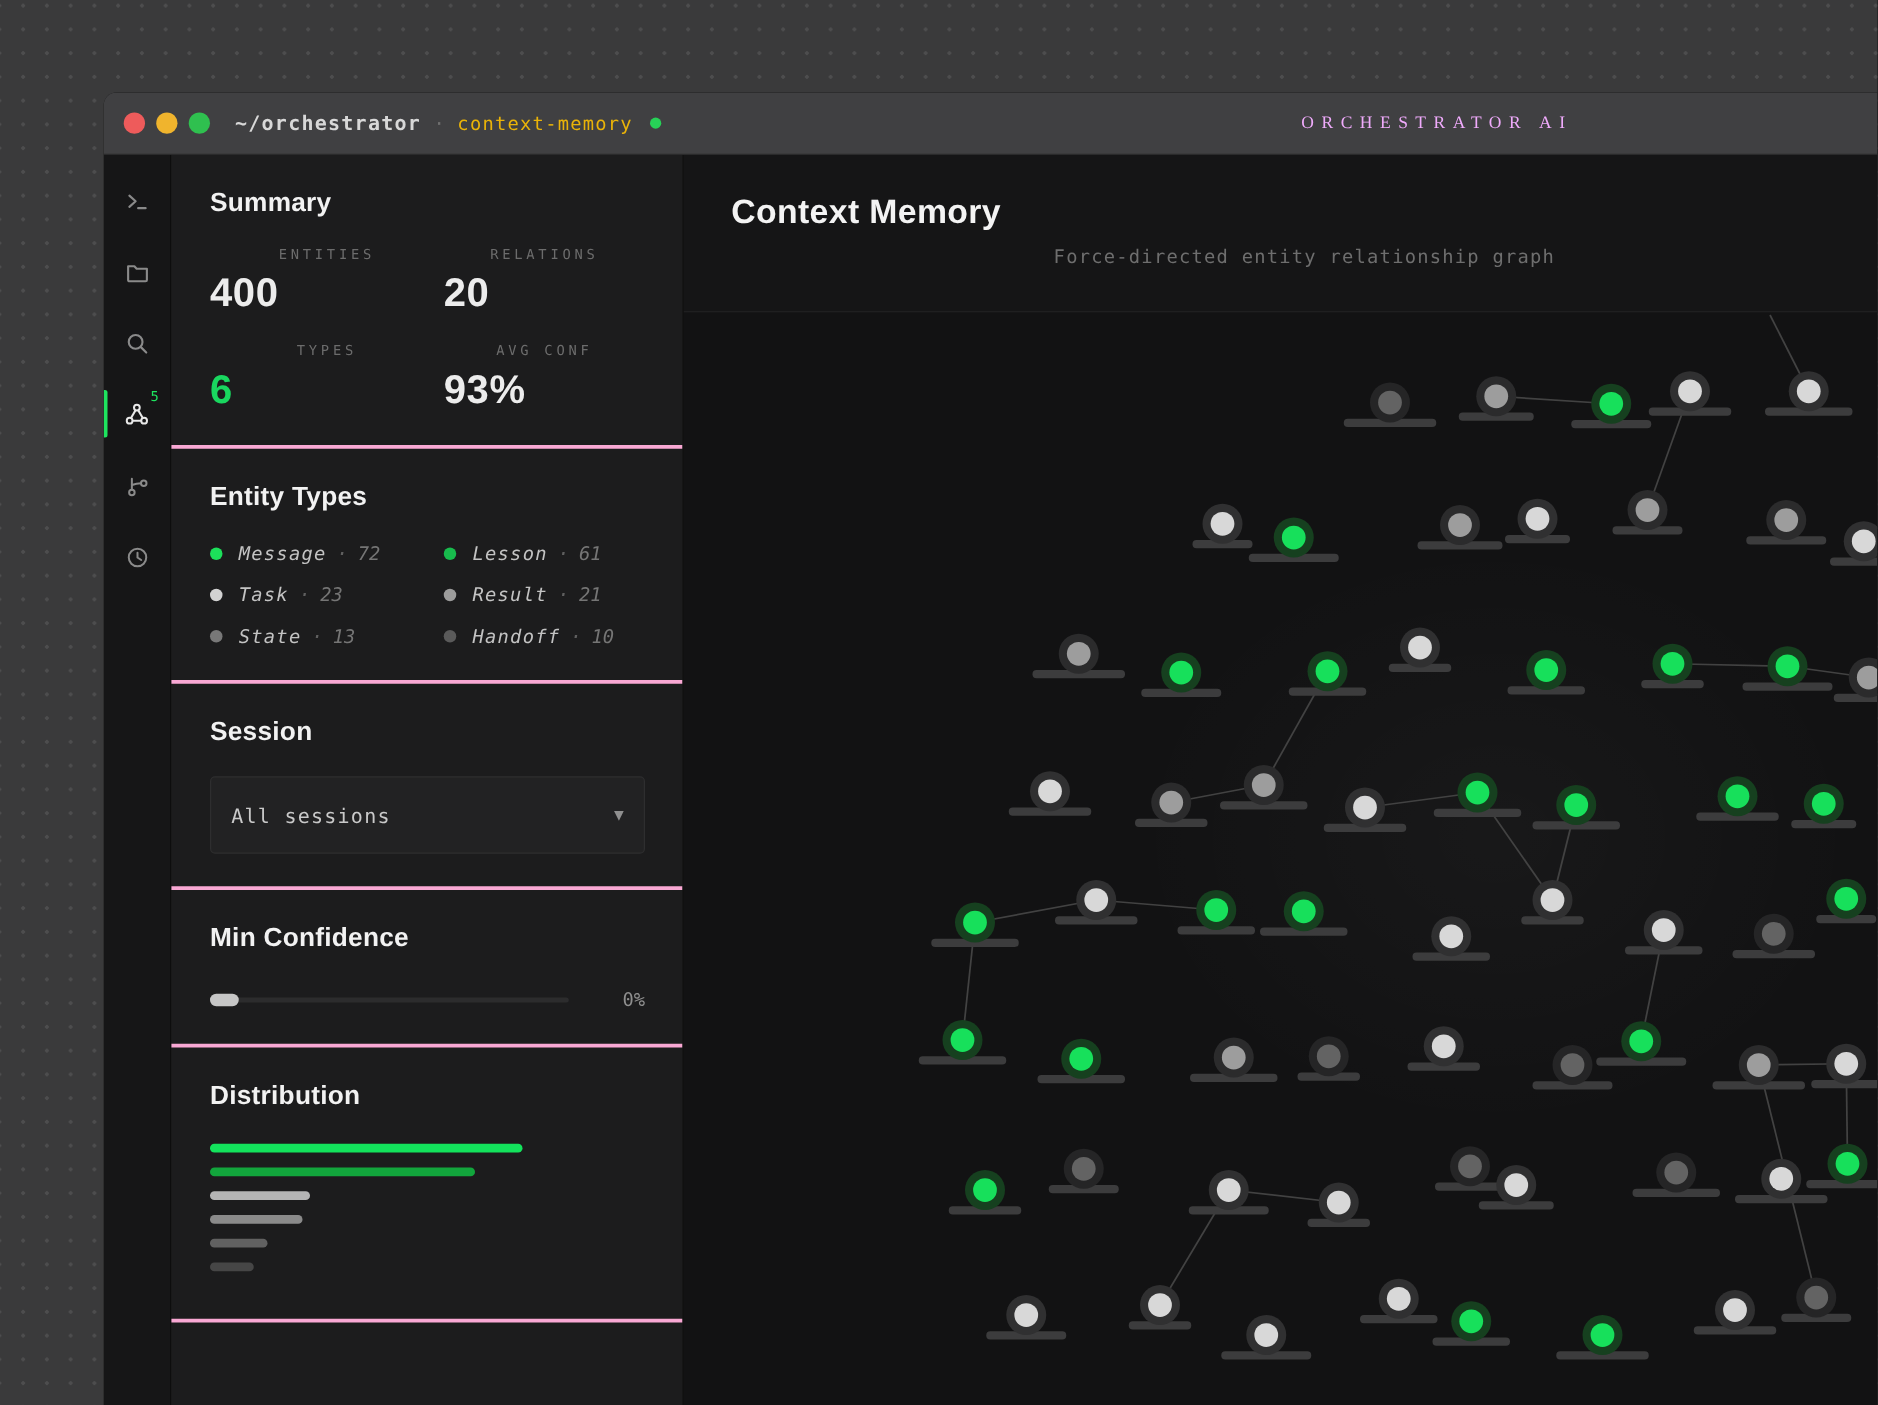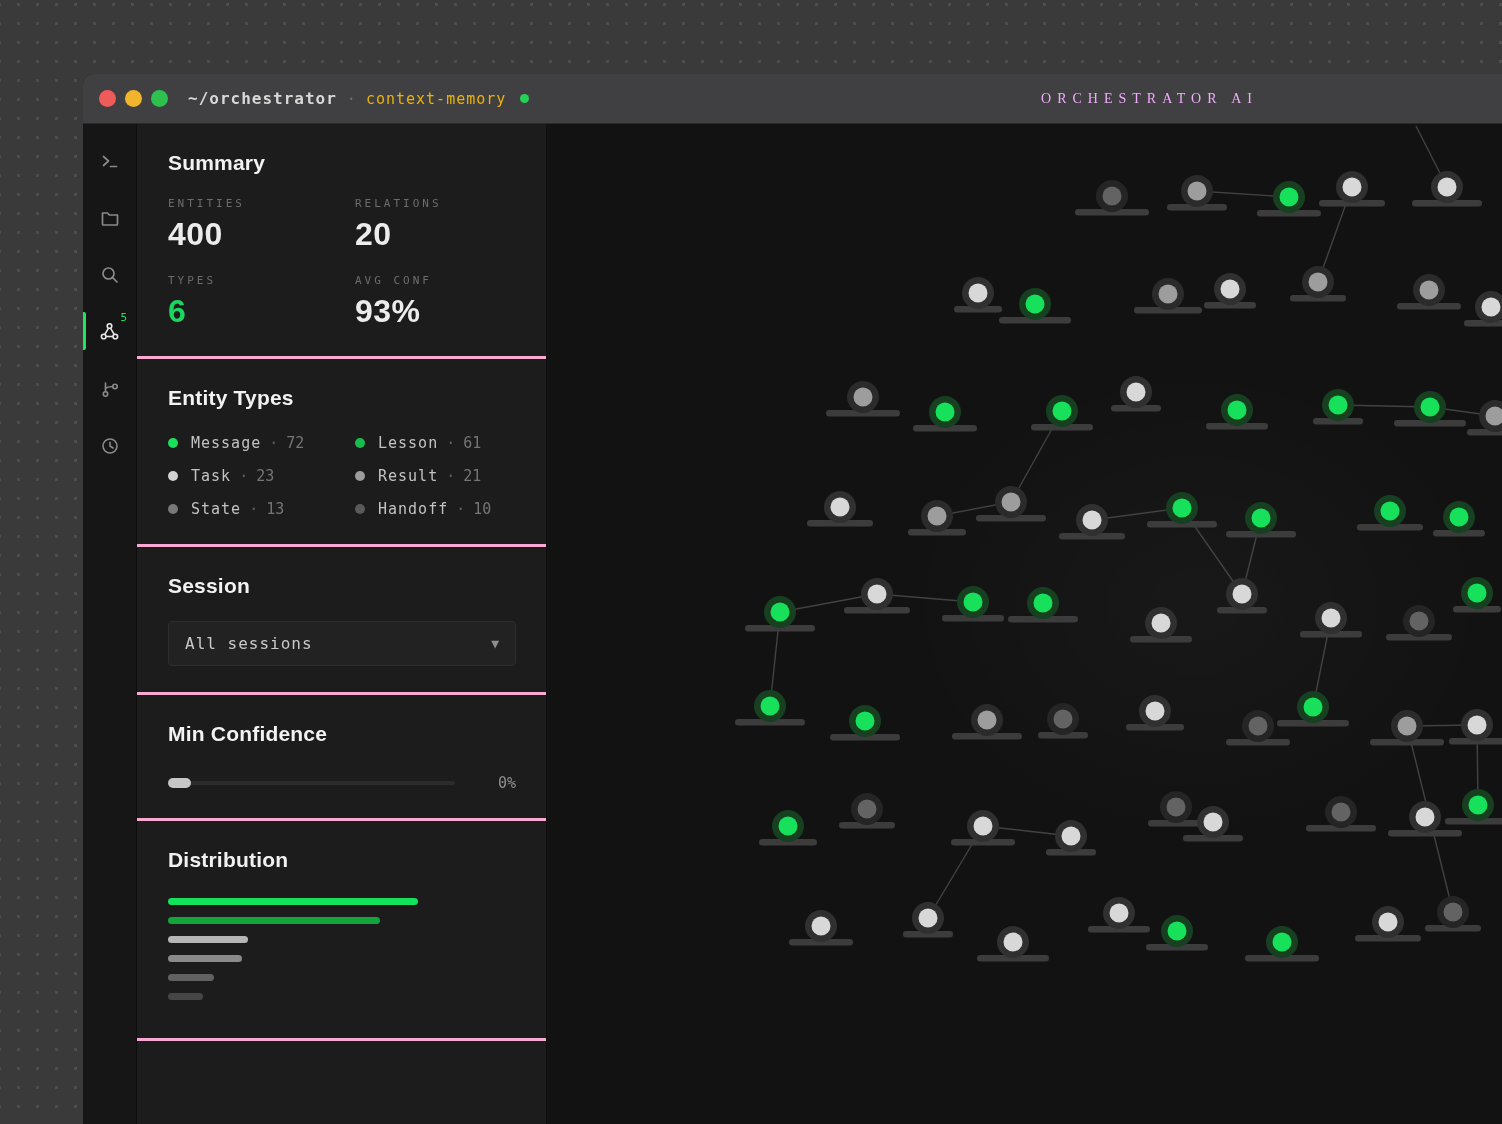--- a/index.html
+++ b/index.html
@@ -5,21 +5,21 @@
   * { margin:0; padding:0; box-sizing:border-box; }
   html,body { width:1502px; height:1124px; overflow:hidden; }
   body {
     font-family:"Liberation Sans", sans-serif;
     background-color:#3a3a3b;
     background-image: radial-gradient(#4d4d4e 1.5px, transparent 1.6px);
     background-size:19px 19px;
     background-position:9px 14px;
     position:relative;
   }
-  .mono { font-family:"DejaVu Sans Mono", monospace; }
+  .mono { font-family:"DejaVu Sans Mono", monospace;text-align:center; }
 
   
   .window { position:absolute; left:83px; top:74px; width:1419px; height:1050px;
     border-radius:10px 0 0 0; overflow:hidden; background:#151516; }
 
   .titlebar { height:50px; background:#404042; display:flex; align-items:center;
     padding:0 28px 0 16px; border-bottom:1px solid #2a2a2b; }
   .traffic { display:flex; gap:9px; align-items:center; }
   .light { width:17px; height:17px; border-radius:50%; }
   .light.red { background:#ee5b5b; }
@@ -47,28 +47,28 @@
   
   .panel { width:410px; background:#1c1c1d; border-right:1px solid #0e0e0e; flex:none; overflow:hidden; }
   .section { padding:27px 30px 26px 31px; border-bottom:3px solid #f9a8d4; }
   .sec-title { font-size:21px; font-weight:bold; color:#f2f2f2; letter-spacing:.2px; }
 
   .stats-grid { margin-top:22px; display:grid; grid-template-columns:187px 1fr; row-gap:21px; }
   .stat-label { font-size:11px; color:#6c6c6c; letter-spacing:3px; }
   .stat-value { margin-top:6px; font-size:32px; font-weight:bold; color:#ececec; letter-spacing:.5px; }
   .stat-value.green { color:#19d75f; }
 
-  .legend-grid { margin-top:24px; display:grid; grid-template-columns:187px 1fr; row-gap:15px; }
+  .legend-grid { margin-top:24px; display:grid; grid-template-columns:187px 1fr; row-gap:15px;font-style:italic; }
   .legend-item { display:flex; align-items:center; font-size:15px; }
   .legend-dot { width:10px; height:10px; border-radius:50%; margin-right:13px; flex:none; }
   .legend-label { color:#c3c3c3; letter-spacing:1px; }
   .legend-sep { color:#5f5f5f; margin:0 8px; }
   .legend-count { color:#757575; }
 
-  .select-box { margin-top:23px; height:45px; background:#222223; border:1px solid #2e2e2f;
+  .select-box { margin-top:23px; height:62px; background:#222223; border:1px solid #2e2e2f;
     border-radius:4px; display:flex; align-items:center; padding:0 16px; cursor:pointer; }
   .select-value { font-size:16px; color:#c9c9c9; letter-spacing:1px; }
   .select-caret { margin-left:auto; color:#8f8f8f; font-size:13px; }
 
   .slider-row { margin-top:28px; display:flex; align-items:center; }
   .slider-track { position:relative; width:287px; height:4px; background:#2c2c2d; border-radius:2px; }
   .slider-thumb { position:absolute; left:0; top:-3px; width:23px; height:10px; border-radius:5px;
     background:#c6c6c6; cursor:pointer; }
   .slider-value { margin-left:auto; font-size:15px; color:#8f8f8f; }
 
@@ -255,20 +255,24 @@
             <div class="dist-bar" style="width: 80px; background: rgb(181, 181, 181);"></div>
             <div class="dist-bar" style="width: 74px; background: rgb(138, 138, 138);"></div>
             <div class="dist-bar" style="width: 46px; background: rgb(97, 97, 97);"></div>
             <div class="dist-bar" style="width: 35px; background: rgb(70, 70, 70);"></div>
           </div>
       </div>
 
     </div>
 
     <div class="main">
+      <div class="main-header">
+        <div class="main-title">Context Memory</div>
+        <div class="main-subtitle mono">Force-directed entity relationship graph</div>
+      </div>
       <div class="canvas">
         <svg id="graph-svg" width="955" height="874" viewBox="0 0 955 874">
             <line x1="650" y1="67" x2="742" y2="73" stroke="#424242" stroke-width="1.4"></line>
             <line x1="805" y1="63" x2="771" y2="158" stroke="#424242" stroke-width="1.4"></line>
             <line x1="791" y1="281" x2="883" y2="283" stroke="#424242" stroke-width="1.4"></line>
             <line x1="883" y1="283" x2="948" y2="292" stroke="#424242" stroke-width="1.4"></line>
             <line x1="390" y1="392" x2="464" y2="378" stroke="#424242" stroke-width="1.4"></line>
             <line x1="515" y1="287" x2="464" y2="378" stroke="#424242" stroke-width="1.4"></line>
             <line x1="545" y1="396" x2="635" y2="384" stroke="#424242" stroke-width="1.4"></line>
             <line x1="635" y1="384" x2="695" y2="470" stroke="#424242" stroke-width="1.4"></line>

